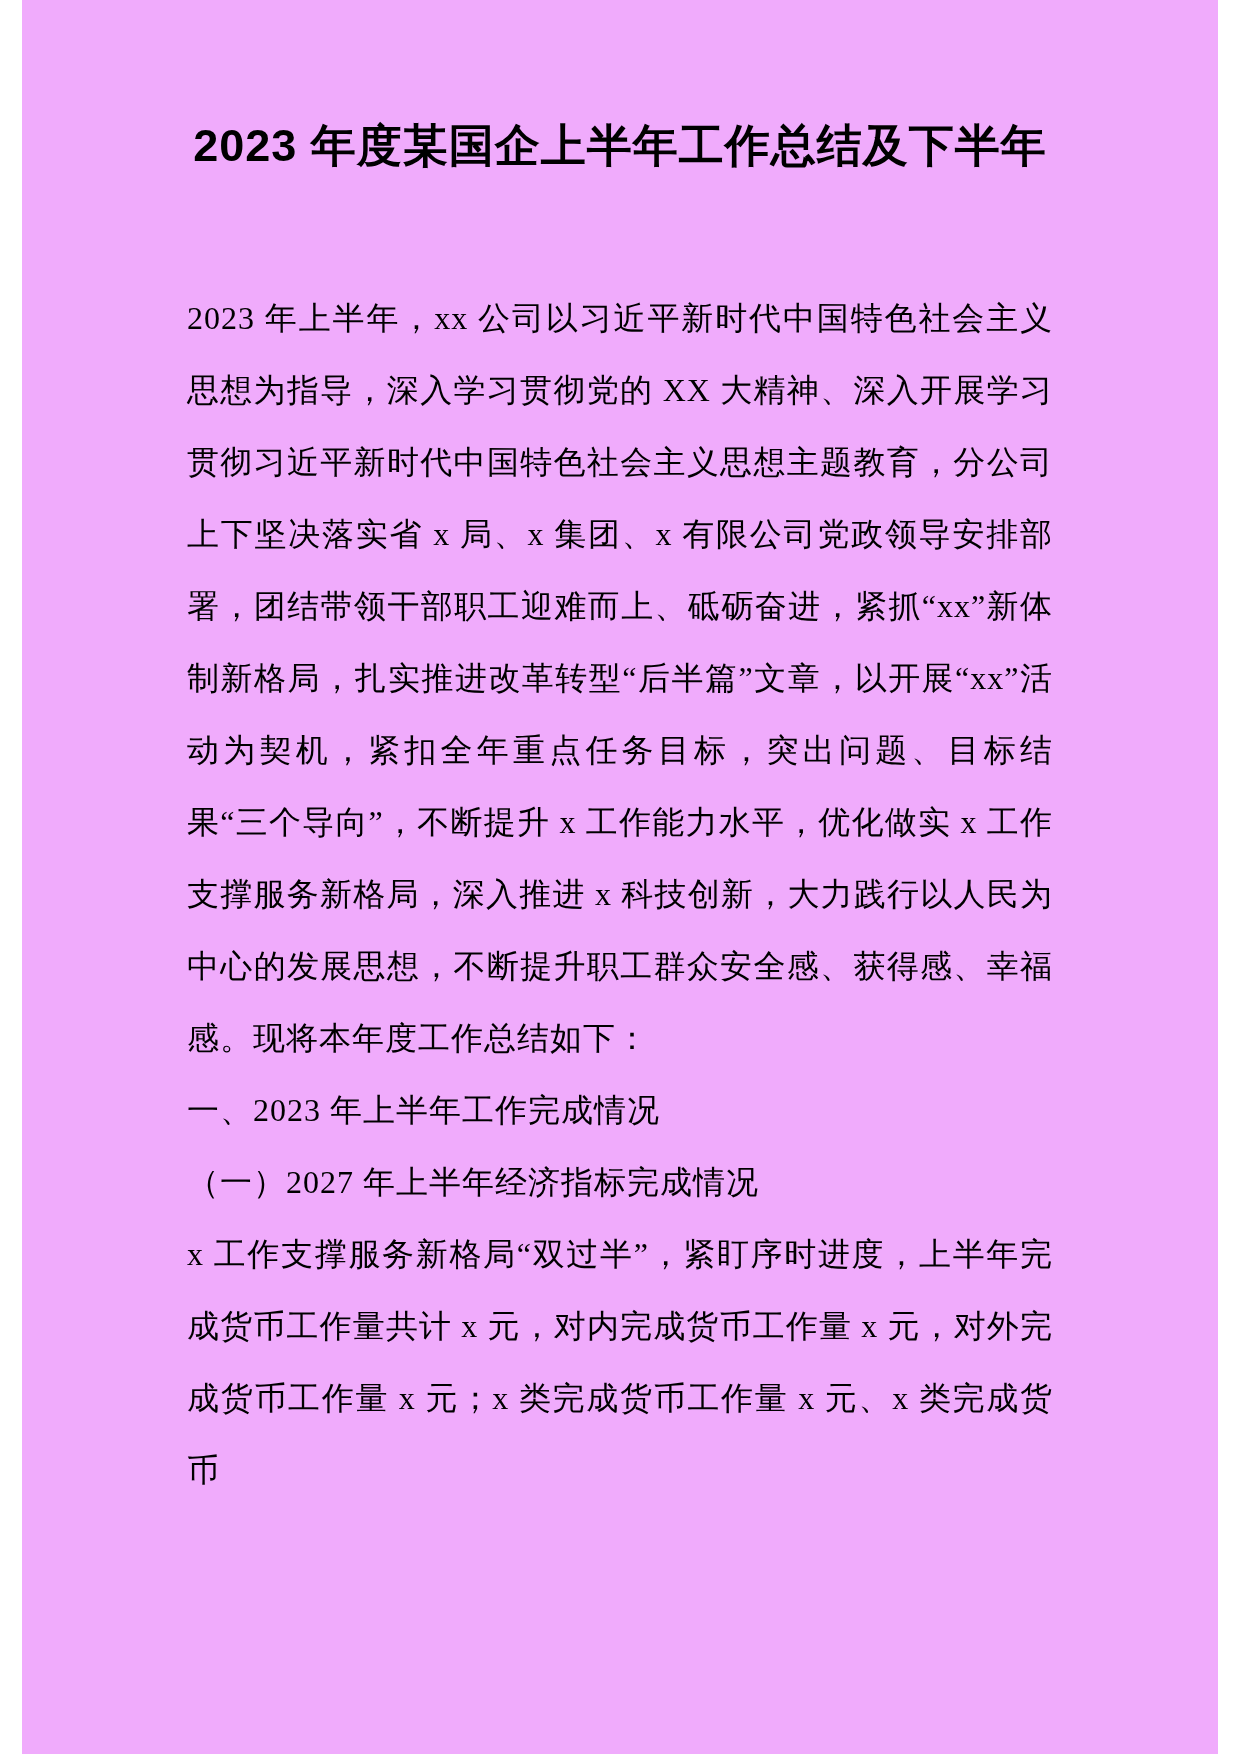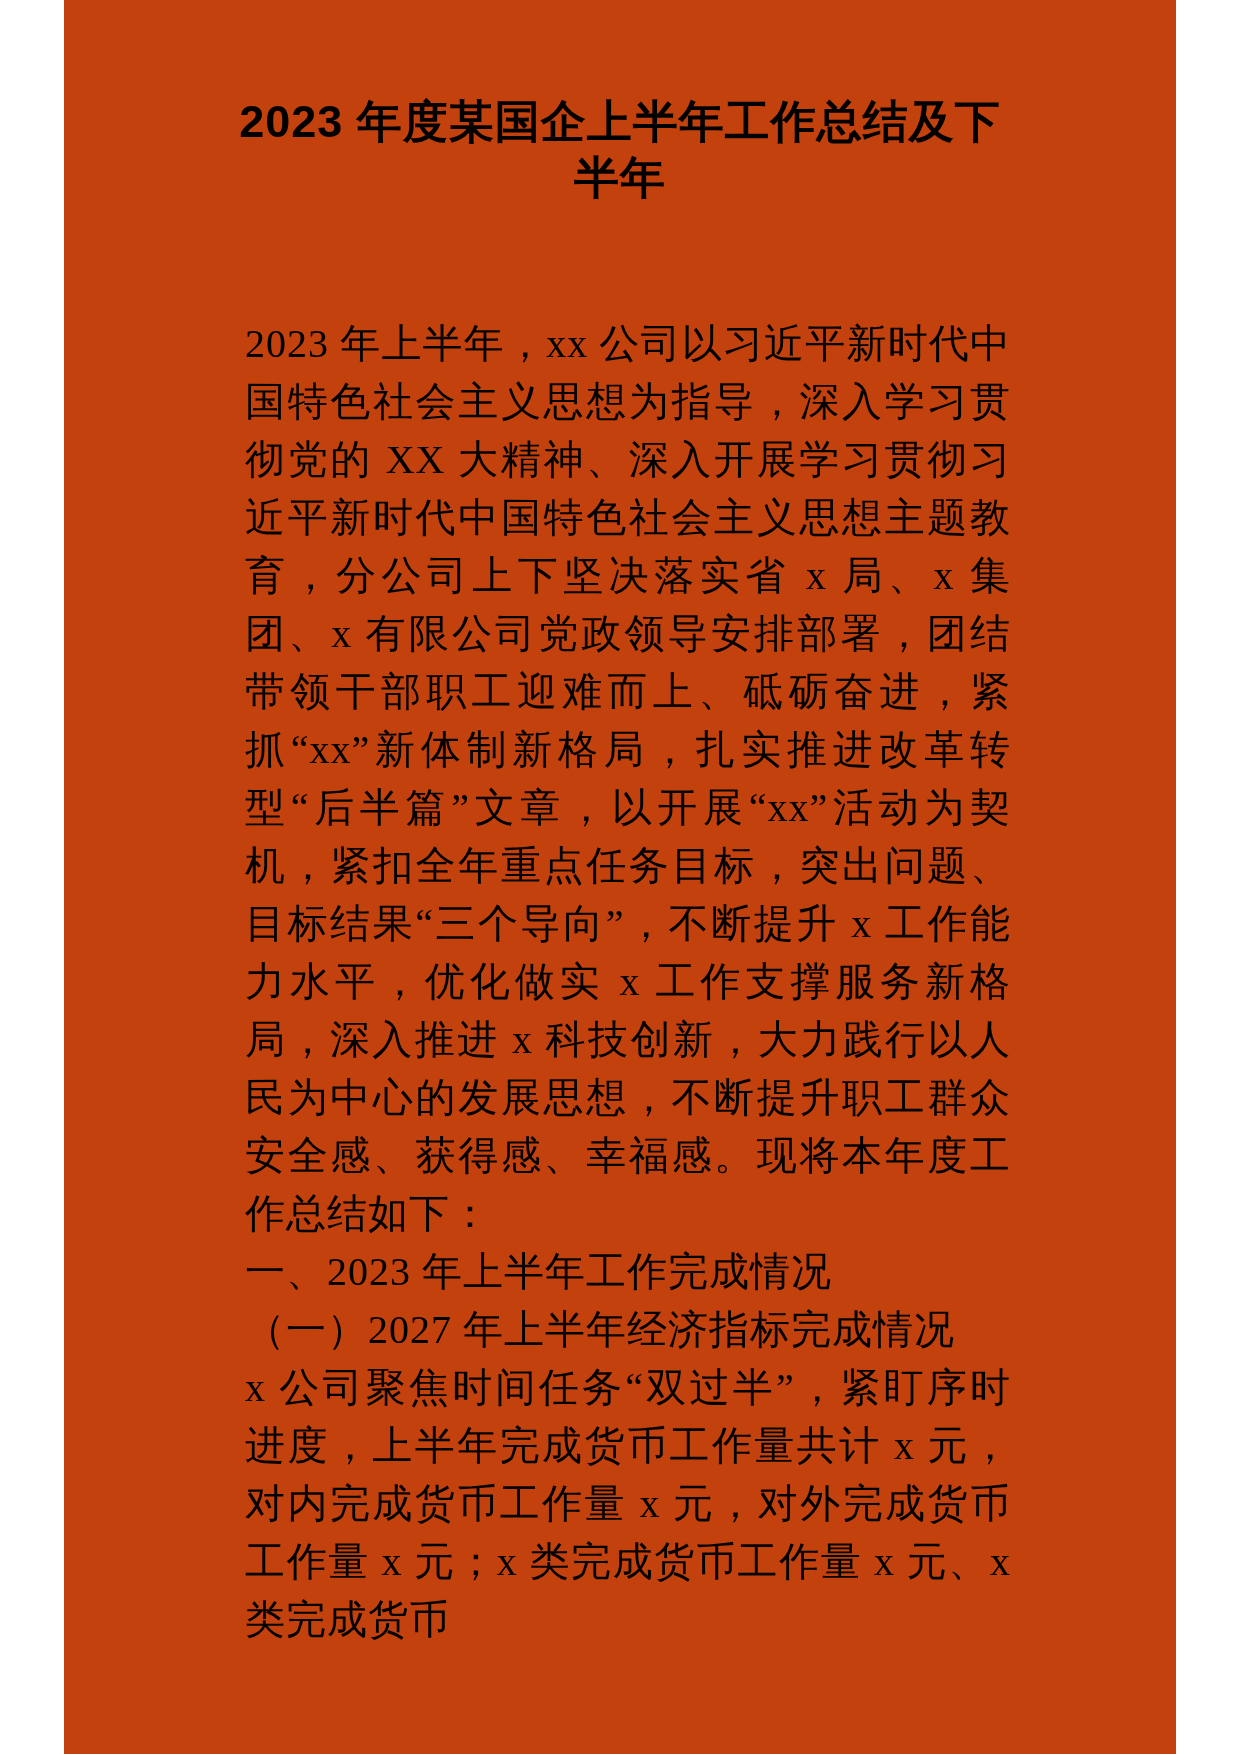--- a/index.html
+++ b/index.html
@@ -2,26 +2,26 @@
 <html><head>
 <meta charset="utf-8">
 <style>
   html, body {
     margin: 0;
     padding: 0;
     background: #ffffff;
   }
   .page {
     position: relative;
-    width: 1112px;
+    width: 1196px;
     height: 1754px;
     margin: 0 auto;
-    background: #c2410c;
+    background: #f0abfc;
     box-sizing: border-box;
-    padding: 94px 165px 0 165px;
+    padding: 118px 165px 0 165px;
     color: #000000;
     font-family: "Liberation Serif", serif;
     overflow: hidden;
   }
   .doc-title {
     margin: 0 0 0 0;
     font-family: "Liberation Sans", sans-serif;
     font-weight: 700;
     font-size: 45px;
     text-align: center;
@@ -30,41 +30,40 @@
   }
   .title-line {
     display: block;
     line-height: 1.25;
   }
   .title-line + .title-line {
     margin-top: 90px;
   }
   .doc-body {
     margin-top: 108px;
-    font-size: 40px;
-    line-height: 58px;
+    font-size: 32px;
+    line-height: 72px;
     text-align: justify;
     text-justify: inter-ideograph;
     letter-spacing: 1px;
-    margin-left: 16px;
   }
   .para {
     margin: 0;
     padding: 0;
   }
 </style>
 </head>
 <body>
 
 <div class="page">
 
   <h1 class="doc-title">
     <span class="title-line">2023 年度某国企上半年工作总结及下半年</span>
   </h1>
 
   <div class="doc-body">
     <p class="para">2023 年上半年，xx 公司以习近平新时代中国特色社会主义思想为指导，深入学习贯彻党的 XX 大精神、深入开展学习贯彻习近平新时代中国特色社会主义思想主题教育，分公司上下坚决落实省 x 局、x 集团、x 有限公司党政领导安排部署，团结带领干部职工迎难而上、砥砺奋进，紧抓“xx”新体制新格局，扎实推进改革转型“后半篇”文章，以开展“xx”活动为契机，紧扣全年重点任务目标，突出问题、目标结果“三个导向”，不断提升 x 工作能力水平，优化做实 x 工作支撑服务新格局，深入推进 x 科技创新，大力践行以人民为中心的发展思想，不断提升职工群众安全感、获得感、幸福感。现将本年度工作总结如下：</p>
     <p class="para">一、2023 年上半年工作完成情况</p>
     <p class="para">（一）2027 年上半年经济指标完成情况</p>
-    <p class="para">x 公司聚焦时间任务“双过半”，紧盯序时进度，上半年完成货币工作量共计 x 元，对内完成货币工作量 x 元，对外完成货币工作量 x 元；x 类完成货币工作量 x 元、x 类完成货币</p>
+    <p class="para">x 工作支撑服务新格局“双过半”，紧盯序时进度，上半年完成货币工作量共计 x 元，对内完成货币工作量 x 元，对外完成货币工作量 x 元；x 类完成货币工作量 x 元、x 类完成货币</p>
   </div>
 
 </div>
 
 </body></html>

